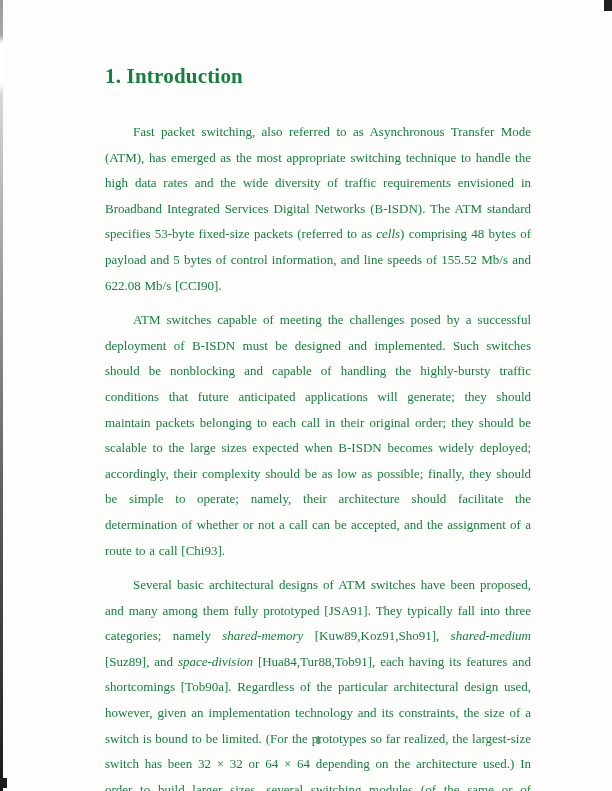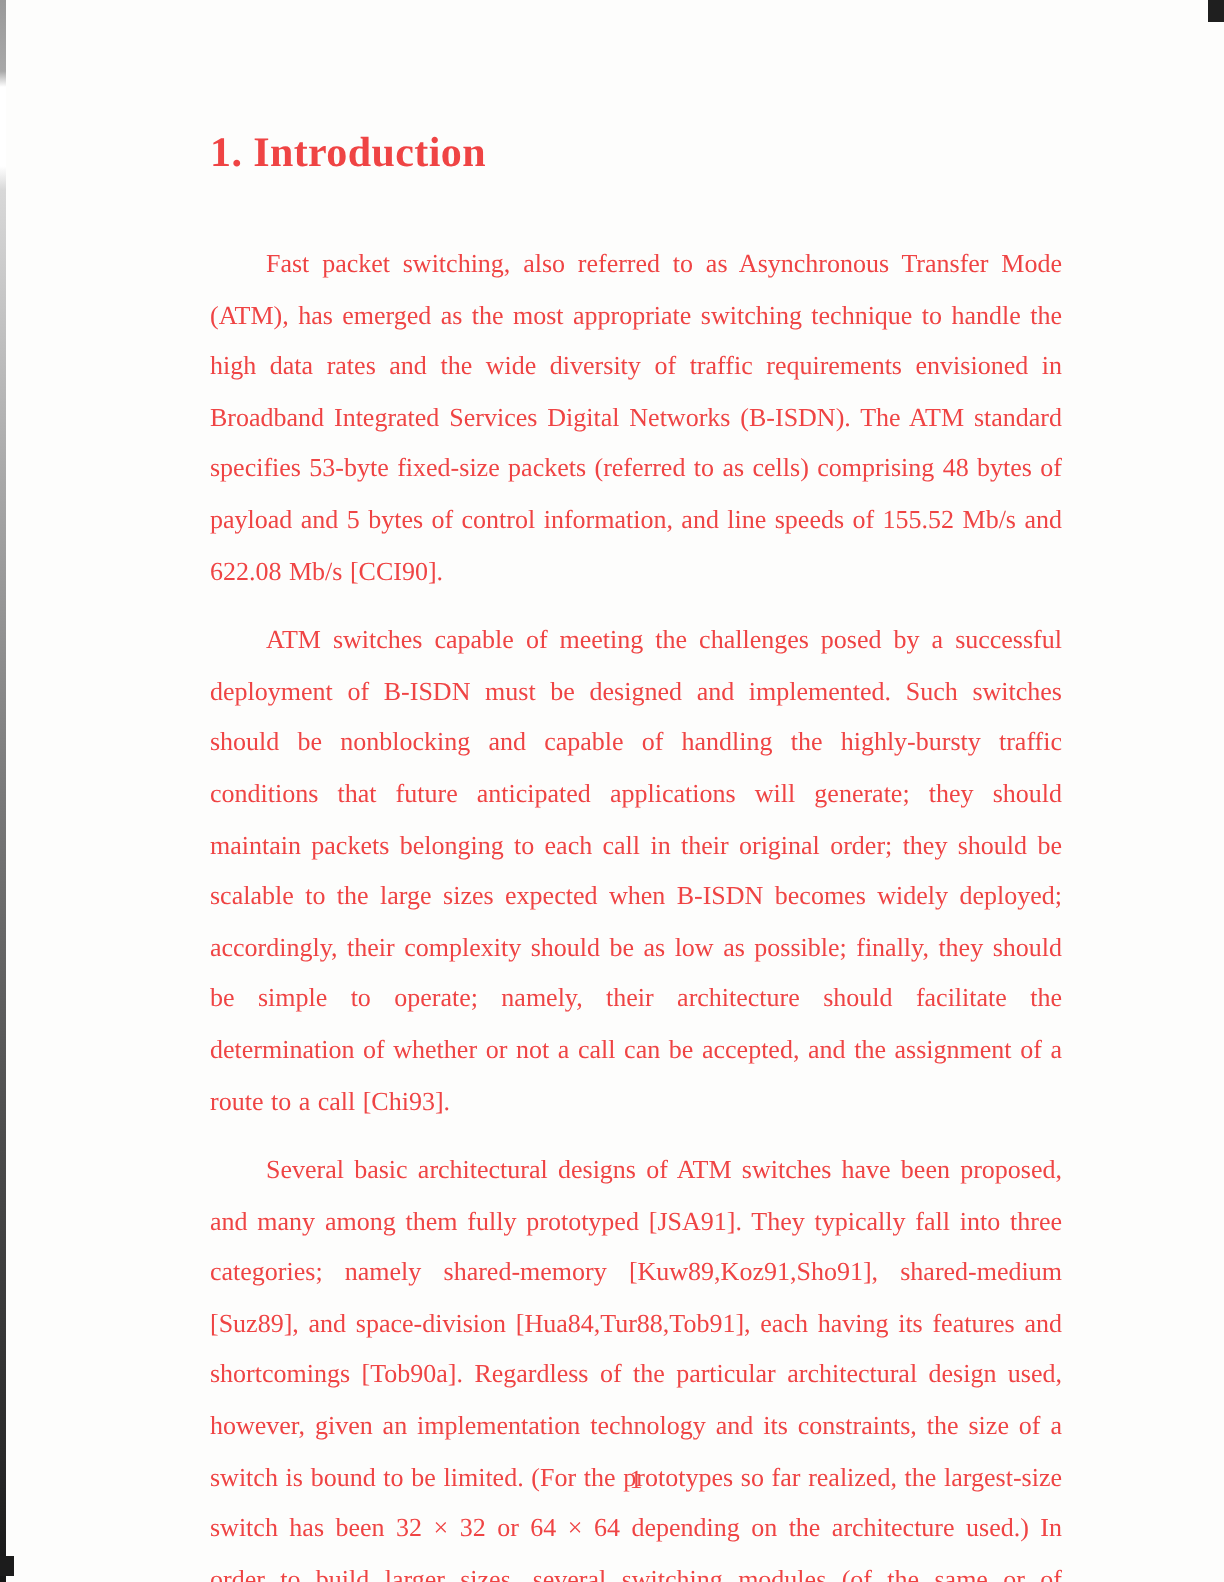--- a/index.html
+++ b/index.html
@@ -7,21 +7,21 @@
     padding: 0;
     background: #e8e8e8;
   }
   .page {
     position: relative;
     width: 612px;
     height: 791px;
     background: #fdfdfc;
     overflow: hidden;
     font-family: "Liberation Serif", serif;
-    color: #ef4444;
+    color: #15803d;
   }
   
   .edge-left {
     position: absolute;
     left: 0; top: 0;
     width: 3px; height: 791px;
     background: linear-gradient(to bottom,
       #9a9a9a 0%, #a8a8a8 4.5%,
       #ffffff 5.5%, #ffffff 10.5%,
       #d8d8d8 12%, #a9a9a9 30%,
@@ -55,20 +55,21 @@
   }
   .paragraphs p {
     margin: 0 0 9px 0;
     font-size: 13px;
     line-height: 25.6px;
     text-align: justify;
     text-indent: 28px;
     word-spacing: 0.5px;
   }
   .paragraphs p .it {
+    font-style: italic;
   }
   .page-number {
     position: absolute;
     left: 105px;
     top: 732px;
     width: 426px;
     text-align: center;
     font-size: 13px;
   }
 </style>

